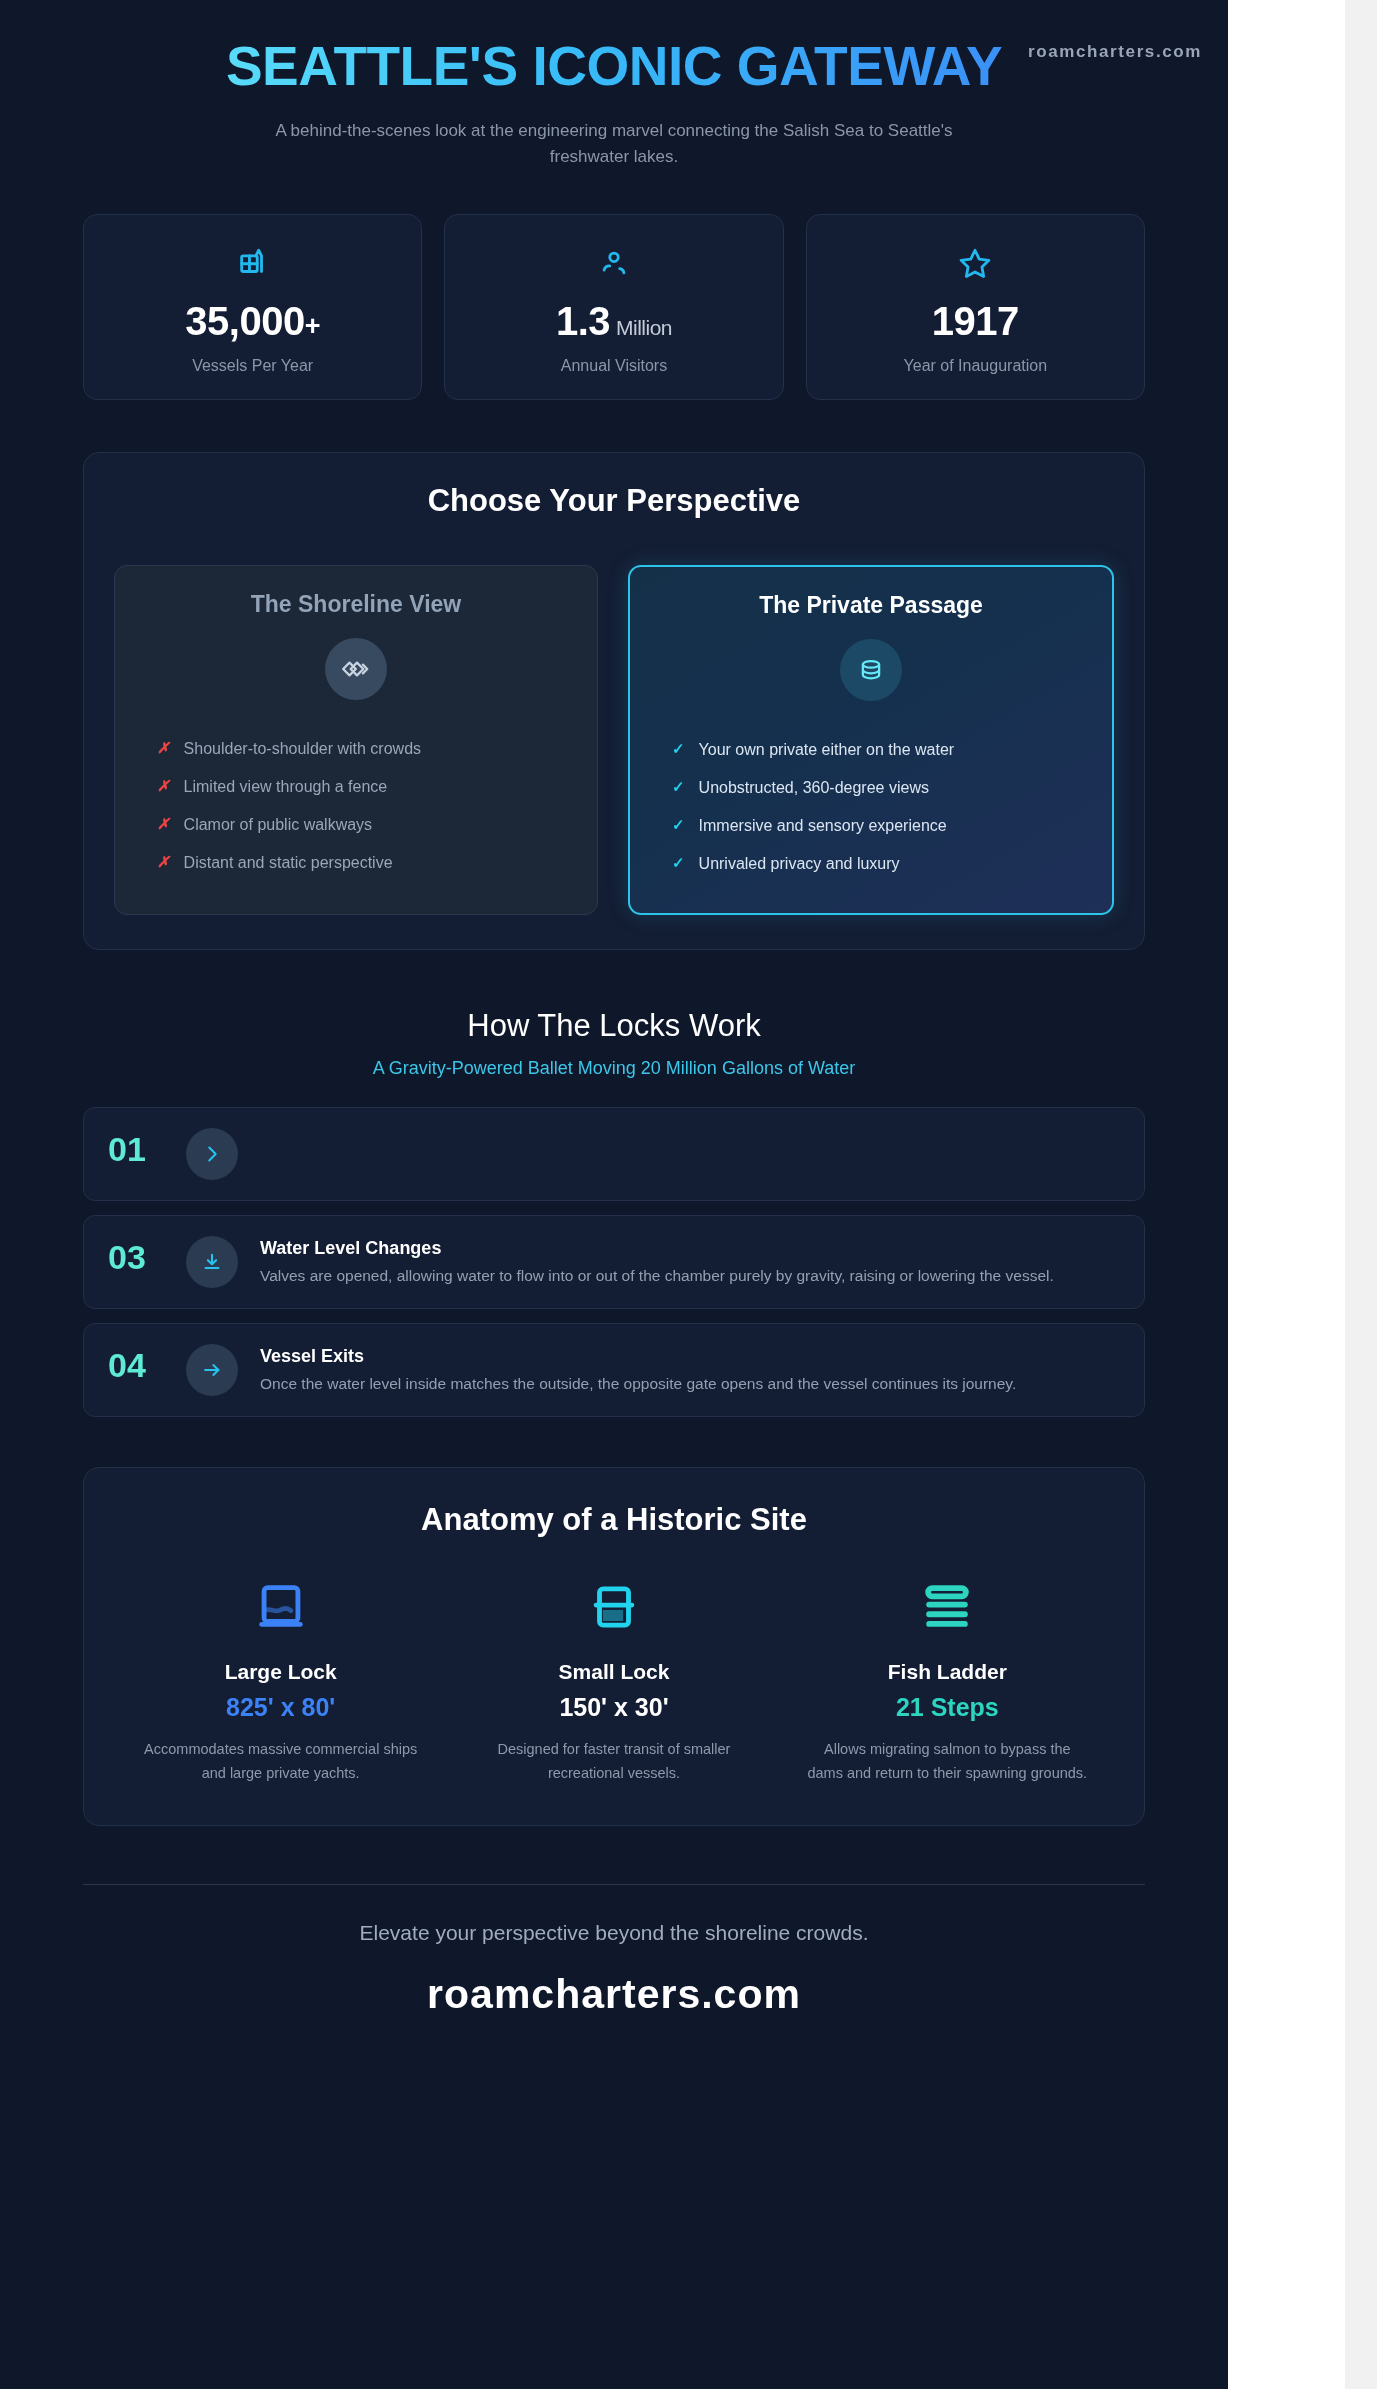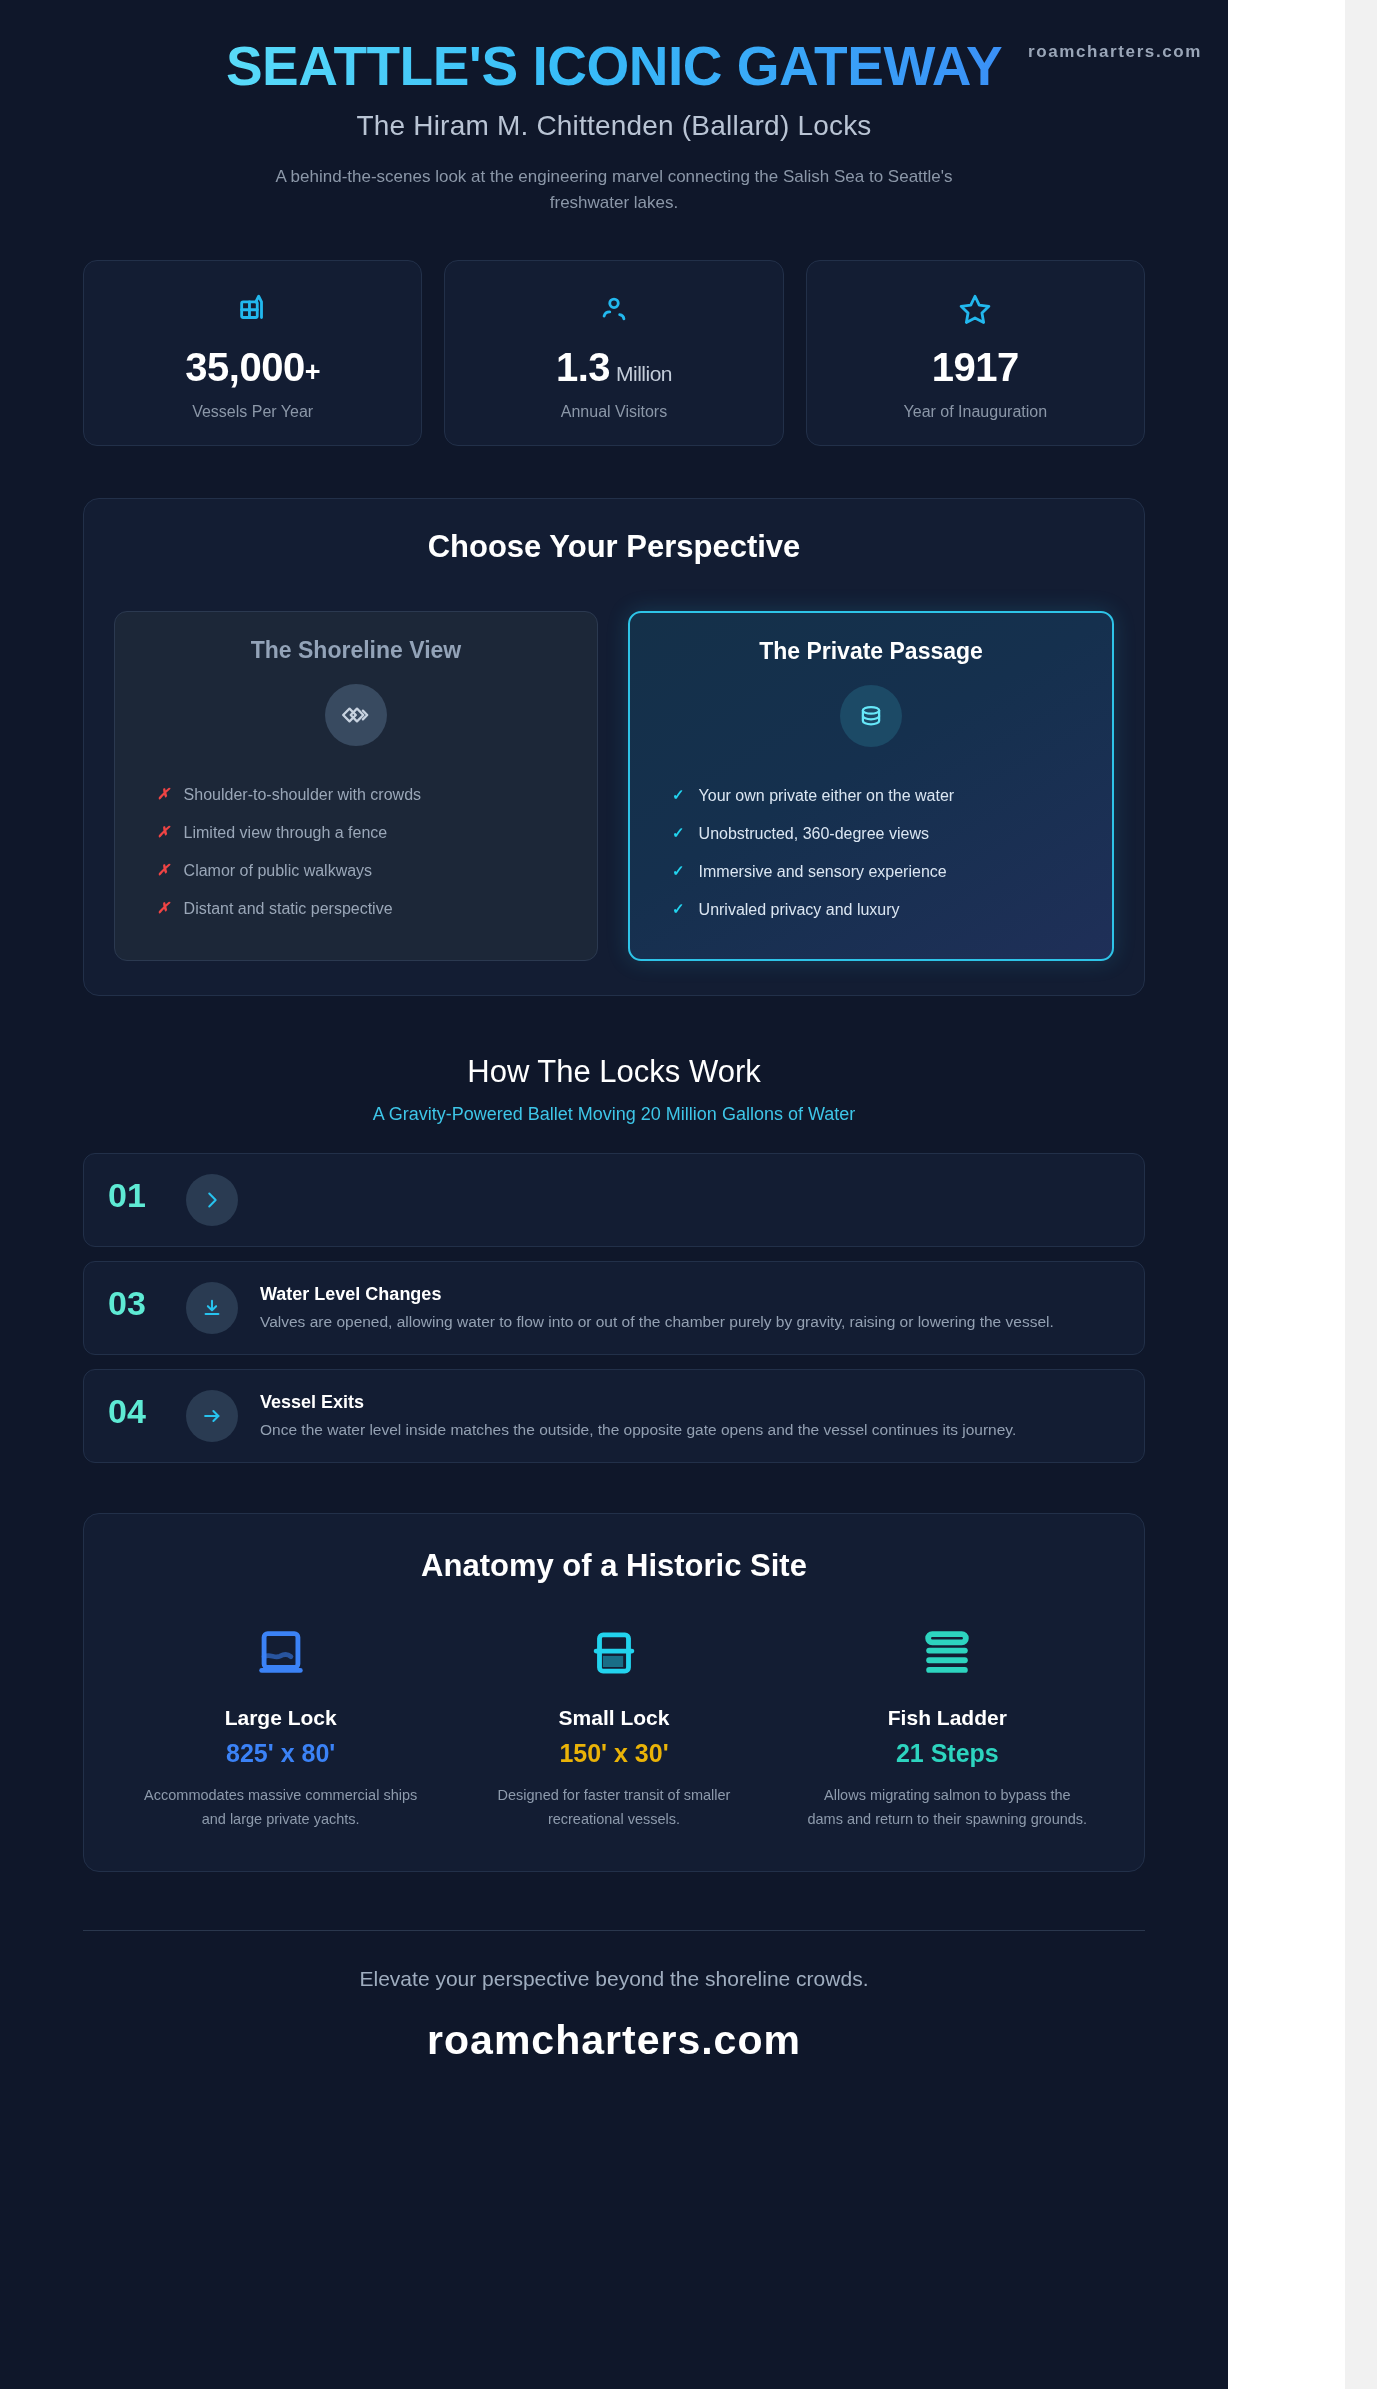--- a/index.html
+++ b/index.html
@@ -294,21 +294,20 @@
   <div class="scroll-gutter"></div>
 
   <div class="infographic">
 
     <div class="watermark">roamcharters.com</div>
 
     <div class="wrap">
 
       <div class="hero">
         <h1>SEATTLE'S ICONIC GATEWAY</h1>
-        <h2>The Hiram M. Chittenden (Ballard) Locks</h2>
         <p>A behind-the-scenes look at the engineering marvel connecting the Salish Sea to Seattle's freshwater lakes.</p>
       </div>
 
       <div class="stats">
 
 
         <div class="stat-card">
           <div class="stat-icon">
             <svg width="34" height="34" viewBox="0 0 24 24" fill="none" stroke-width="2" stroke-linecap="round" stroke-linejoin="round">
               <rect x="4" y="7" width="11" height="11" rx="1"></rect>
@@ -478,21 +477,21 @@
 
           <div class="anat-col">
             <div class="anat-ico">
               <svg width="58" height="58" viewBox="0 0 24 24" fill="none" stroke="#22d3ee" stroke-width="2" stroke-linecap="round" stroke-linejoin="round">
                 <rect x="6" y="4.5" width="12" height="15" rx="1.5"></rect>
                 <path d="M4.6 11.2h14.8"></path>
                 <path d="M7.4 13.2h8.4v4.6H7.4z" fill="#22d3ee" fill-opacity="0.45" stroke="none"></path>
               </svg>
             </div>
             <div class="anat-name">Small Lock</div>
-            <div class="anat-val" style="color:#eab308">150' x 30'</div>
+            <div class="anat-val" style="color:#ffffff">150' x 30'</div>
             <div class="anat-desc">Designed for faster transit of smaller recreational vessels.</div>
           </div>
 
           <div class="anat-col">
             <div class="anat-ico">
               <svg width="58" height="58" viewBox="0 0 24 24" fill="none" stroke="#2dd4bf" stroke-width="2.4" stroke-linecap="round">
                 <rect x="4.2" y="4.2" width="15.6" height="3.4" rx="1.7"></rect>
                 <line x1="4.6" y1="11" x2="19.4" y2="11"></line>
                 <line x1="4.6" y1="15" x2="19.4" y2="15"></line>
                 <line x1="4.6" y1="19" x2="19.4" y2="19"></line>

